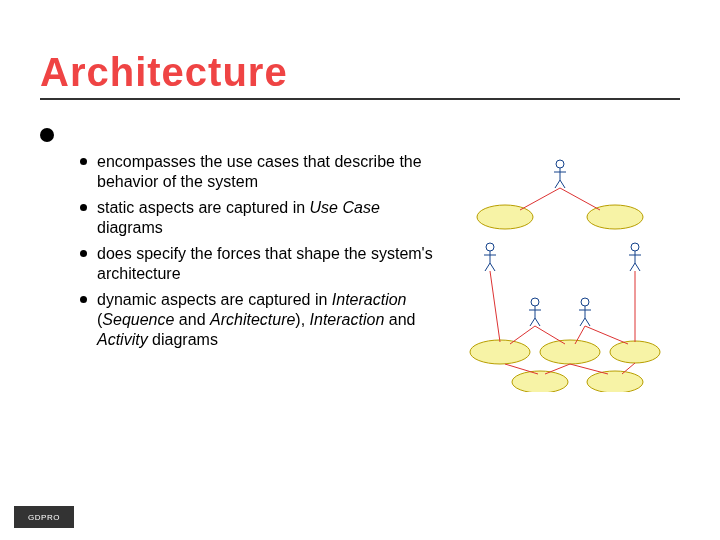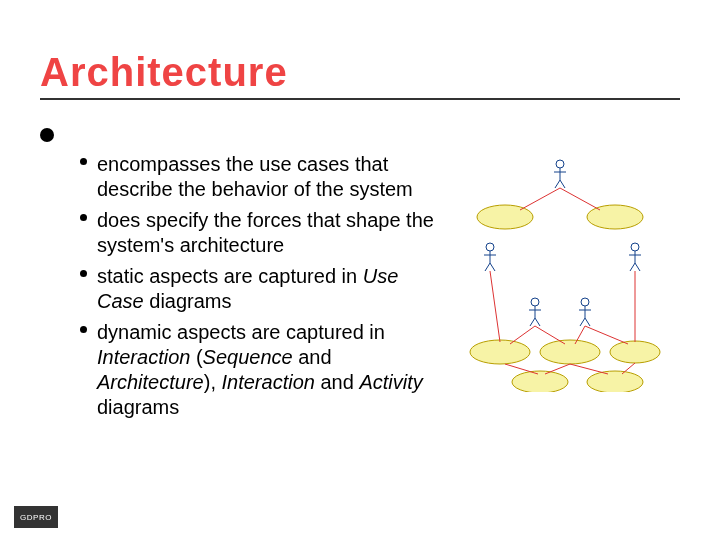--- a/index.html
+++ b/index.html
@@ -38,21 +38,21 @@
   .content-row {
     display: flex;
     align-items: flex-start;
   }
   .bullets {
     width: 400px;
     padding-left: 40px;
   }
   .bullets li {
     list-style: none;
-    font-size: 20px;
+    font-size: 16px;
     line-height: 1.25;
     color: #000;
     margin-bottom: 6px;
     display: flex;
   }
   .bullet-sm {
     width: 7px; height: 7px; border-radius: 50%;
     background: #000; margin-right: 10px; margin-top: 6px;
     flex: 0 0 auto;
   }
@@ -60,21 +60,21 @@
   .diagram {
     width: 220px;
     height: 240px;
     margin-left: 10px;
     flex: 0 0 auto;
   }
   .footer-logo {
     position: absolute;
     left: 14px;
     bottom: 12px;
-    width: 44px;
+    width: 60px;
     height: 22px;
     background: #333;
     color: #fff;
     font-size: 8px;
     display: flex;
     align-items: center;
     justify-content: center;
     letter-spacing: 0.5px;
   }
 </style>
@@ -89,27 +89,27 @@
   </div>
 
   <div class="content-row">
     <ul class="bullets">
       <li>
         <span class="bullet-sm"></span>
         <span>encompasses the use cases that describe the behavior of the system</span>
       </li>
       <li>
         <span class="bullet-sm"></span>
-        <span>does specify the forces that shape the system's architecture</span>
+        <span>
+          <span>static aspects are captured in </span><span class="italic">Use Case</span><span> diagrams</span>
+        </span>
       </li>
       <li>
         <span class="bullet-sm"></span>
-        <span>
-          <span>static aspects are captured in </span><span class="italic">Use Case</span><span> diagrams</span>
-        </span>
+        <span>does specify the forces that shape the system's architecture</span>
       </li>
       <li>
         <span class="bullet-sm"></span>
         <span>
           <span>dynamic aspects are captured in </span><span class="italic">Interaction</span><span> (</span><span class="italic">Sequence</span><span> and </span><span class="italic">Architecture</span><span>), </span><span class="italic">Interaction</span><span> and </span><span class="italic">Activity</span><span> diagrams</span>
         </span>
       </li>
     </ul>
 
     <svg class="diagram" viewBox="0 0 220 240">

